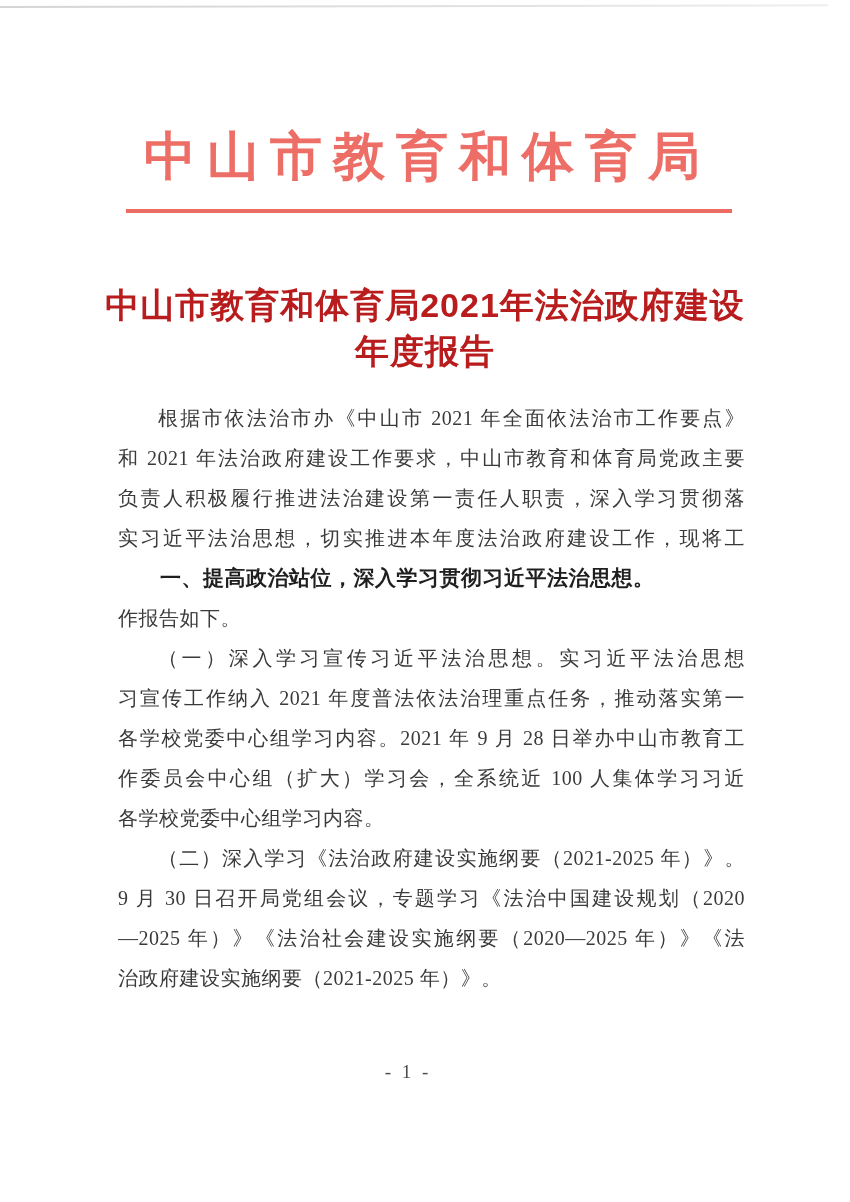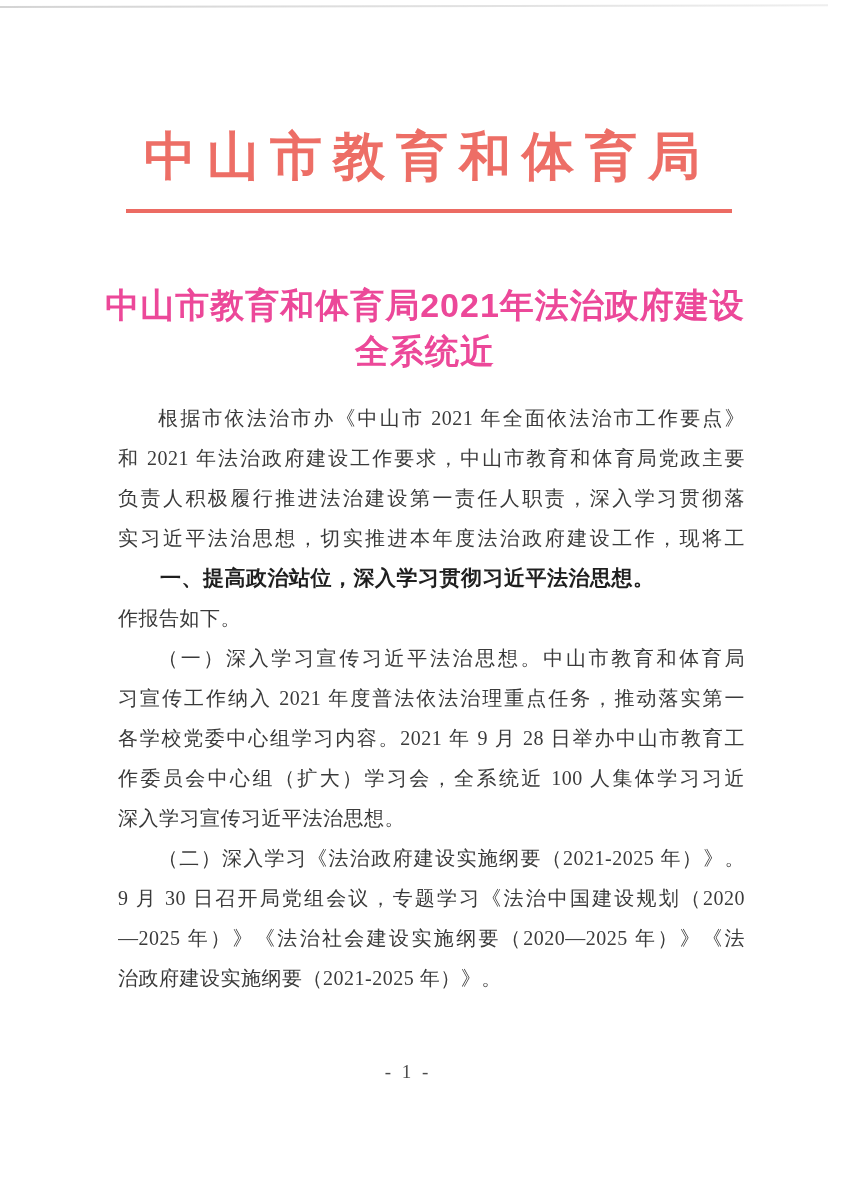--- a/index.html
+++ b/index.html
@@ -52,21 +52,21 @@
   }
   
   .doc-title {
     position: absolute;
     top: 282px;
     left: 60px;
     width: 730px;
     text-align: center;
     font-family: "Liberation Sans", sans-serif;
     font-weight: bold;
-    color: #ec4899;
+    color: #b91c1c;
     font-size: 34px;
     line-height: 46px;
     letter-spacing: 1px;
   }
   
   .body-block {
     position: absolute;
     top: 398px;
     left: 118px;
     width: 627px;
@@ -109,35 +109,35 @@
 <div class="page">
 
   <div class="scan-edge-top"></div>
 
   <div class="letterhead">中山市教育和体育局</div>
 
   <div class="red-rule"></div>
 
   <div class="doc-title">
     <div>中山市教育和体育局2021年法治政府建设</div>
-    <div>全系统近</div>
+    <div>年度报告</div>
   </div>
 
   <div class="body-block">
     <div class="line indent">根据市依法治市办《中山市 2021 年全面依法治市工作要点》</div>
     <div class="line">和 2021 年法治政府建设工作要求，中山市教育和体育局党政主要</div>
     <div class="line">负责人积极履行推进法治建设第一责任人职责，深入学习贯彻落</div>
     <div class="line">实习近平法治思想，切实推进本年度法治政府建设工作，现将工</div>
     <div class="line heading indent">一、提高政治站位，深入学习贯彻习近平法治思想。</div>
     <div class="line end">作报告如下。</div>
-    <div class="line indent">（一）深入学习宣传习近平法治思想。中山市教育和体育局</div>
+    <div class="line indent">（一）深入学习宣传习近平法治思想。实习近平法治思想</div>
     <div class="line">习宣传工作纳入 2021 年度普法依法治理重点任务，推动落实第一</div>
     <div class="line">各学校党委中心组学习内容。2021 年 9 月 28 日举办中山市教育工</div>
     <div class="line">作委员会中心组（扩大）学习会，全系统近 100 人集体学习习近</div>
-    <div class="line end">深入学习宣传习近平法治思想。</div>
+    <div class="line end">各学校党委中心组学习内容。</div>
     <div class="line indent">（二）深入学习《法治政府建设实施纲要（2021-2025 年）》。</div>
     <div class="line">9 月 30 日召开局党组会议，专题学习《法治中国建设规划（2020</div>
     <div class="line">—2025 年）》《法治社会建设实施纲要（2020—2025 年）》《法</div>
     <div class="line end">治政府建设实施纲要（2021-2025 年）》。</div>
   </div>
 
   <div class="page-number">- 1 -</div>
 
 </div>
 

